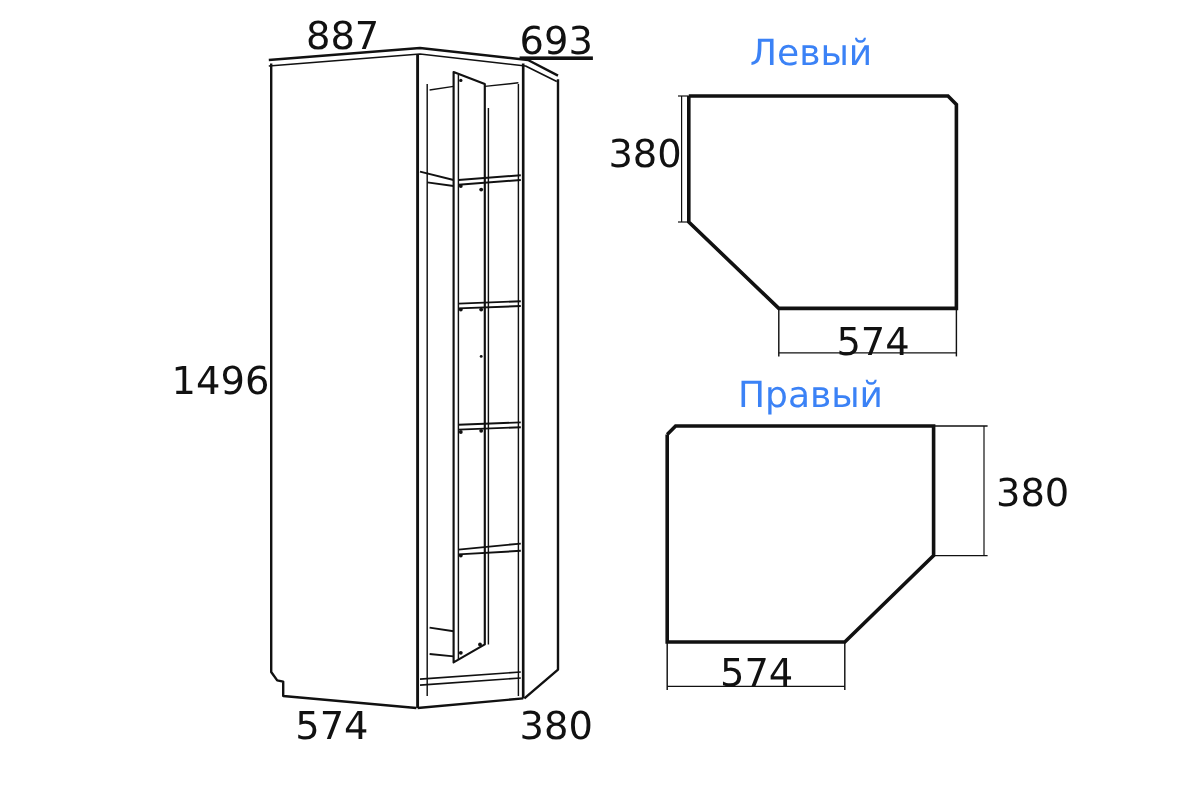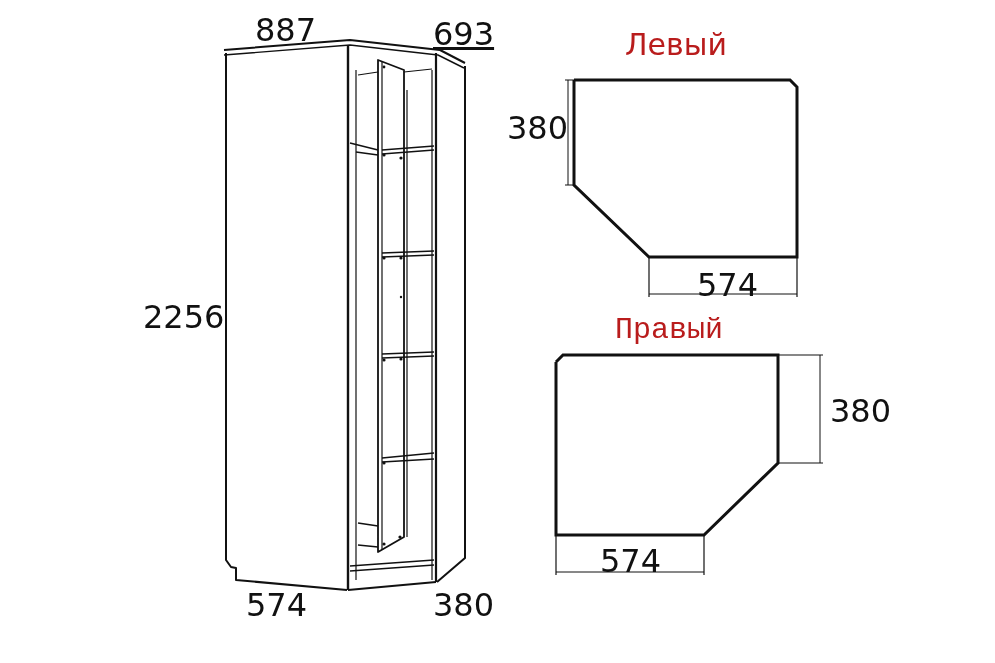--- a/index.html
+++ b/index.html
@@ -1,19 +1,19 @@
 <!DOCTYPE html>
 <html><head>
 <meta charset="utf-8">
 <style>
   html, body { margin: 0; padding: 0; background: #ffffff; }
   body { width: 995px; height: 663px; position: relative; overflow: hidden; font-family: "DejaVu Sans", sans-serif; }
   svg { position: absolute; left: 0; top: 0; }
   .lbl { position: absolute; color: #111; font-family: "DejaVu Sans", sans-serif; font-size: 32px; line-height: 1; white-space: nowrap; }
-  .title { font-size: 30px; color: #b91c1c; }
+  .title { font-size: 30px; color: #3b82f6; }
 </style>
 </head>
 <body>
 
 <svg width="995" height="663" viewBox="0 0 995 663">
   <g fill="none" stroke="#111" stroke-width="2" stroke-linejoin="round">
 
     <polyline points="224,50 350,40 440,50 465,63"></polyline>
     <polyline points="224,55 350,45 438,55 464,68" stroke-width="1.4"></polyline>
 
@@ -84,23 +84,23 @@
     <line x1="778" y1="463" x2="823" y2="463" stroke-width="1.2"></line>
     <line x1="820" y1="355" x2="820" y2="463" stroke-width="1"></line>
     <line x1="556" y1="535" x2="556" y2="575" stroke-width="1.2"></line>
     <line x1="704" y1="535" x2="704" y2="575" stroke-width="1.2"></line>
     <line x1="556" y1="572" x2="704" y2="572" stroke-width="1"></line>
   </g>
 </svg>
 
 <div class="lbl" style="left:255px;top:14px;">887</div>
 <div class="lbl" style="left:433px;top:18px;text-decoration:underline;">693</div>
-<div class="lbl" style="left:143px;top:301px;">2256</div>
+<div class="lbl" style="left:143px;top:301px;">1496</div>
 <div class="lbl" style="left:246px;top:589px;">574</div>
 <div class="lbl" style="left:433px;top:589px;">380</div>
 
 <div class="lbl title" style="left:625px;top:30px;">Левый</div>
 <div class="lbl" style="left:507px;top:112px;">380</div>
 <div class="lbl" style="left:697px;top:269px;">574</div>
 
-<div class="lbl title" style="left:615px;top:315px;font-family:Liberation Mono, monospace;">Правый</div>
+<div class="lbl title" style="left:615px;top:315px;">Правый</div>
 <div class="lbl" style="left:830px;top:395px;">380</div>
 <div class="lbl" style="left:600px;top:545px;">574</div>
 
 </body></html>

